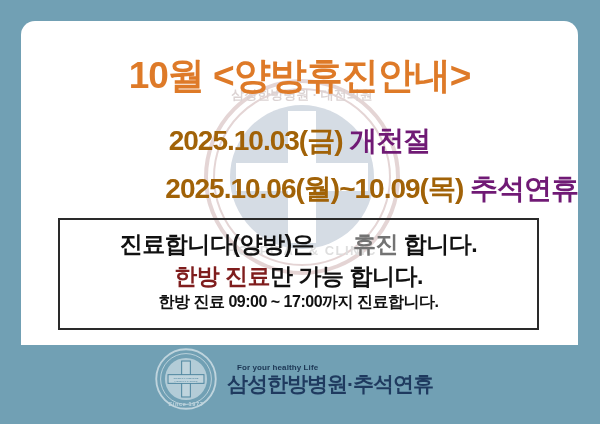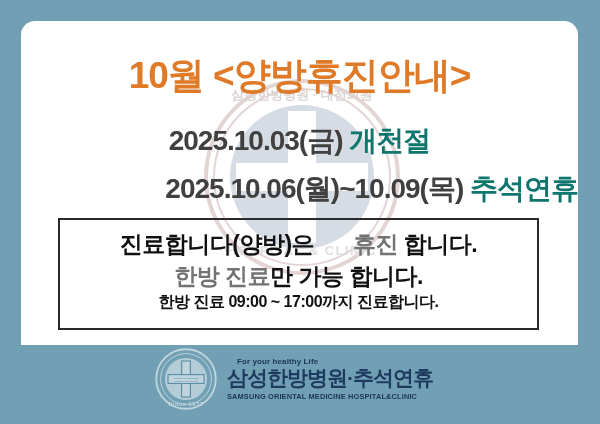--- a/index.html
+++ b/index.html
@@ -65,22 +65,22 @@
     left: 0;
     width: 557px;
     text-align: center;
     font-weight: bold;
     white-space: nowrap;
     letter-spacing: -1px;
   }
   .date-line-1 { top: 101px; font-size: 28px; }
   .date-line-2 { top: 149px; font-size: 28px; text-align: right; }
 
-  .dt-date { color: #404040; margin-top: 44px; }
-  .dt-name { color: #0f766e; }
+  .dt-date { color: #a16207; margin-top: 44px; }
+  .dt-name { color: #701a75; }
 
   
   .notice-box {
     position: absolute;
     left: 37px;
     top: 197px;
     width: 481px;
     height: 112px;
     border: 2px solid #2A2A2A;
     background: transparent;
@@ -94,21 +94,21 @@
     font-weight: bold;
     white-space: nowrap;
     color: #111111;
     letter-spacing: -0.5px;
   }
   .notice-line-1 { top: 9px;  font-size: 23px; }
   .notice-line-2 { top: 41px; font-size: 23px; }
   .notice-line-3 { top: 72px; font-size: 16px; }
 
   .hl-red    { color: #737373; margin-left: 33px; }
-  .hl-orange { color: #737373; }
+  .hl-orange { color: #7f1d1d; }
 
   
   #footer {
     position: absolute;
     left: 0;
     top: 345px;
     width: 600px;
     height: 79px;
     background: #71A0B4;
   }
@@ -215,19 +215,18 @@
           <rect x="34" y="45" width="32" height="11" fill="#FFFFFF"></rect>
           <text x="50" y="50" text-anchor="middle" font-family="Liberation Sans, sans-serif" font-size="4" fill="#2F6E8E">ORIENTAL MEDICINE</text>
           <text x="50" y="54.5" text-anchor="middle" font-family="Liberation Sans, sans-serif" font-size="4" fill="#2F6E8E">HOSPITAL &amp; CLINIC</text>
           <text x="50" y="93" text-anchor="middle" font-family="Liberation Sans, sans-serif" font-size="9" font-weight="bold" fill="#FFFFFF" letter-spacing="1">Since 1977</text>
         </svg>
       </div>
 
       <div class="footer-text">
         <div class="footer-tagline">For your healthy Life</div>
         <div class="footer-name">삼성한방병원·추석연휴</div>
-        <div class="footer-sub">SAMSUNG ORIENTAL MEDICINE HOSPITAL&amp;CLINIC</div>
       </div>
 
     </div>
   </div>
 
 </div>
 
 </body></html>

